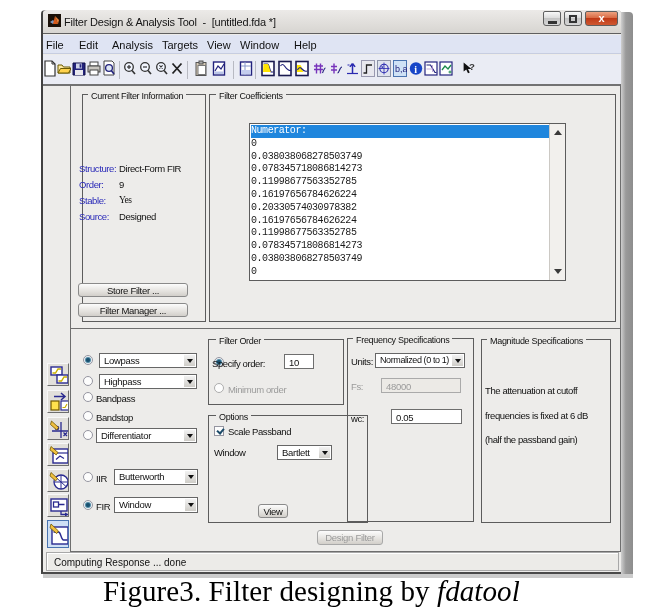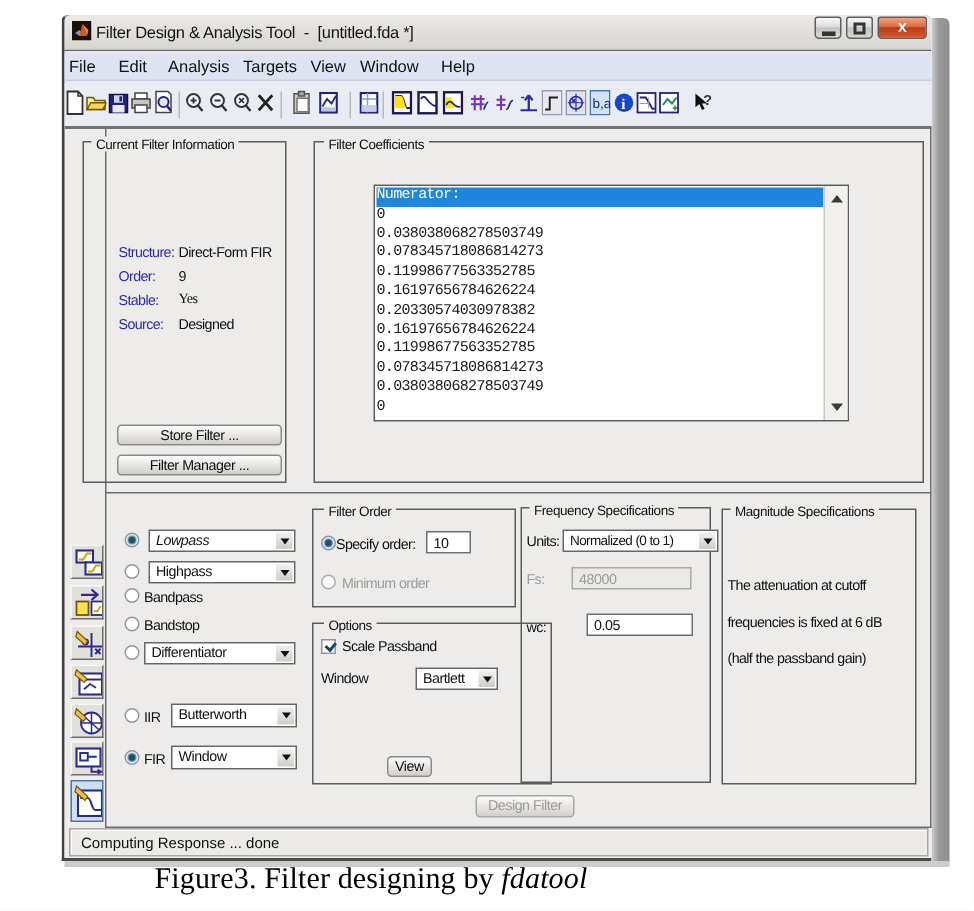--- a/index.html
+++ b/index.html
@@ -47,21 +47,21 @@
 
 #lb { position:absolute; left:249px; top:123px; width:317px; height:158px; background:#ffffff; border:1px solid #5c5c5c; }
 #lb .rows { position:absolute; left:1px; top:1px; font-family:"Liberation Mono", monospace; font-size:10px; letter-spacing:-0.45px; color:#1a1a1a; line-height:12.8px; }
 #numer { background:#1f86dd; color:#ffffff; width:298px; }
 #sbar { position:absolute; right:0; top:0; width:16px; height:156px; background:#f2f0ed; border-left:1px solid #ccc9c4; }
 .sbb { position:absolute; left:1px; width:13px; height:14px; }
 .sbb::after { content:""; position:absolute; left:3px; }
 #sbup::after { top:5px; border-left:4px solid transparent; border-right:4px solid transparent; border-bottom:5px solid #3a3a3a; }
 #sbdn::after { top:4px; border-left:4px solid transparent; border-right:4px solid transparent; border-top:5px solid #3a3a3a; }
 
-#caption { left:103px; top:575px; font-family:"Liberation Serif", serif; font-size:20px; color:#000; letter-spacing:0.1px; }
+#caption { left:103px; top:575px; font-family:"Liberation Serif", serif; font-size:29px; color:#000; letter-spacing:0.1px; }
 </style>
 </head>
 <body>
 <div id="page">
 
   <div class="abs" id="band"></div>
 
   <div class="abs" id="win"></div>
   <div class="abs" id="shadow"></div>
 
@@ -296,21 +296,21 @@
       </svg>
     </div>
 
   <div class="abs" id="status">
       <span>Computing Response ... done</span>
     </div>
 
   <div class="gbox" style="left:70px;top:85px;width:551px;height:467px;border-color:#6e6e6e;border-top:none;"></div>
   <div class="abs" style="left:70px;top:328px;width:551px;height:1px;background:#6e6e6e;"></div>
 
-  <div class="gbox" style="left:55px;top:94px;width:136px;height:228px;">
+  <div class="gbox" style="left:82px;top:94px;width:124px;height:228px;">
     <span class="glabel" style="left:5px;">Current Filter Information</span>
   </div>
   <span class="txt blue" style="left:79px;top:163px;">Structure:</span>
   <span class="txt" style="left:119px;top:163px;">Direct-Form FIR</span>
   <span class="txt blue" style="left:79px;top:179px;">Order:</span>
   <span class="txt" style="left:119px;top:179px;">9</span>
   <span class="txt blue" style="left:79px;top:195px;">Stable:</span>
   <span class="txt" style="left:119px;top:195px;font-family:Liberation Serif, serif;">Yes</span>
   <span class="txt blue" style="left:79px;top:211px;">Source:</span>
   <span class="txt" style="left:119px;top:211px;">Designed</span>
@@ -322,21 +322,21 @@
   </div>
   <div id="lb">
     <div class="rows"><div id="numer">Numerator:</div>0<br>0.038038068278503749<br>0.078345718086814273<br>0.11998677563352785<br>0.16197656784626224<br>0.20330574030978382<br>0.16197656784626224<br>0.11998677563352785<br>0.078345718086814273<br>0.038038068278503749<br>0</div>
     <div id="sbar">
       <div class="sbb" id="sbup" style="top:1px;"></div>
       <div class="sbb" id="sbdn" style="bottom:1px;"></div>
     </div>
   </div>
 
   <div class="radio sel" style="left:83px;top:355px;"></div>
-  <div class="combo" style="left:99px;top:353px;width:98px;height:15px;font-style:italic;">
+  <div class="combo" style="left:99px;top:353px;width:98px;height:15px;">
       <span class="cv">Lowpass</span>
       <span class="ca"></span>
     </div>
   <div class="radio" style="left:83px;top:376px;"></div>
   <div class="combo" style="left:99px;top:374px;width:98px;height:15px;">
       <span class="cv">Highpass</span>
       <span class="ca"></span>
     </div>
   <div class="radio" style="left:83px;top:392px;"></div>
   <span class="txt" style="left:96px;top:393px;">Bandpass</span>
@@ -358,42 +358,42 @@
   <span class="txt" style="left:96px;top:501px;">FIR</span>
   <div class="combo" style="left:114px;top:497px;width:84px;height:16px;">
       <span class="cv">Window</span>
       <span class="ca"></span>
     </div>
 
   <div class="gbox" style="left:208px;top:339px;width:136px;height:66px;">
     <span class="glabel" style="left:7px;">Filter Order</span>
   </div>
   <div class="radio sel" style="left:214px;top:357px;"></div>
-  <span class="txt" style="left:224px;top:358px;">Specify order:</span>
+  <span class="txt" style="left:212px;top:358px;">Specify order:</span>
   <div class="input" style="left:284px;top:354px;width:30px;height:15px;">10</div>
   <div class="radio dis" style="left:214px;top:383px;"></div>
   <span class="txt gray" style="left:228px;top:384px;">Minimum order</span>
 
   <div class="gbox" style="left:208px;top:415px;width:160px;height:108px;">
     <span class="glabel" style="left:7px;">Options</span>
   </div>
   <div class="checkbox" style="left:214px;top:426px;"></div>
   <span class="txt" style="left:228px;top:426px;">Scale Passband</span>
   <span class="txt" style="left:214px;top:447px;">Window</span>
   <div class="combo" style="left:277px;top:445px;width:55px;height:15px;">
       <span class="cv">Bartlett</span>
       <span class="ca"></span>
     </div>
   <div class="btn" style="left:258px;top:504px;width:30px;height:14px;line-height:13px;">View</div>
 
   <div class="gbox" style="left:347px;top:338px;width:127px;height:184px;">
     <span class="glabel" style="left:5px;">Frequency Specifications</span>
   </div>
   <span class="txt" style="left:351px;top:356px;">Units:</span>
-  <div class="combo" style="left:375px;top:353px;width:104px;height:15px;">
+  <div class="combo" style="left:375px;top:353px;width:90px;height:15px;">
       <span class="cv" style="letter-spacing:-0.4px;font-size:9px;">Normalized (0 to 1)</span>
       <span class="ca"></span>
     </div>
   <span class="txt gray" style="left:351px;top:381px;">Fs:</span>
   <div class="input" style="left:381px;top:378px;width:80px;height:15px;color:#9b9b9b;border-color:#aaa;background:#eceae6;">48000</div>
   <span class="txt" style="left:351px;top:413px;">wc:</span>
   <div class="input" style="left:391px;top:409px;width:71px;height:15px;">0.05</div>
 
   <div class="gbox" style="left:481px;top:339px;width:130px;height:184px;">
     <span class="glabel" style="left:5px;">Magnitude Specifications</span>

